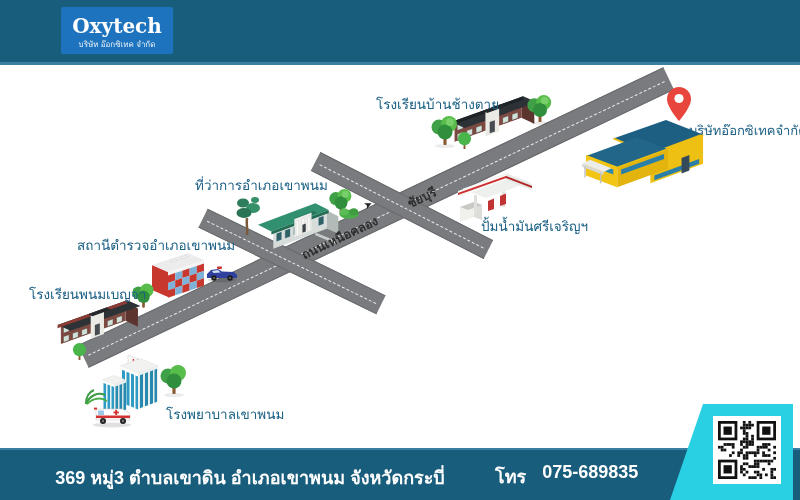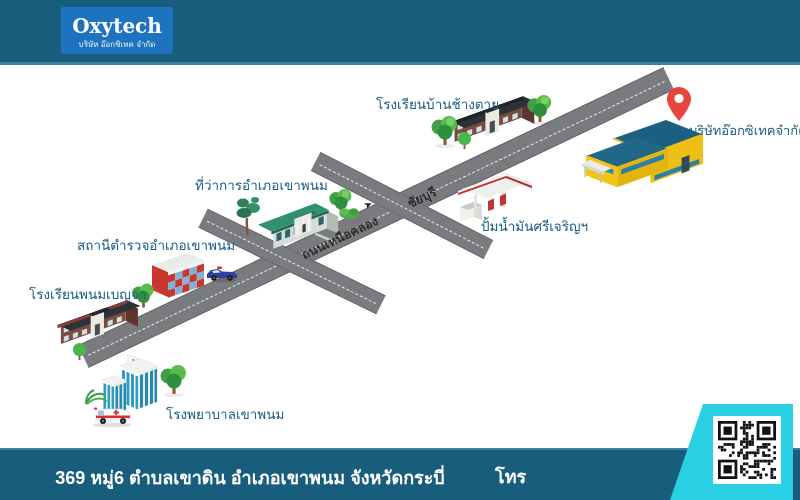--- a/index.html
+++ b/index.html
@@ -314,23 +314,24 @@
 
 <div class="place-label abs" style="left:376px;top:93px">โรงเรียนบ้านช้างตาย</div>
 <div class="place-label abs" style="left:689px;top:120px;font-size:13px">บริษัทอ๊อกซิเทคจำกัด</div>
 <div class="place-label abs" style="left:195px;top:174px">ที่ว่าการอำเภอเขาพนม</div>
 <div class="place-label abs" style="left:481px;top:215px">ปั้มน้ำมันศรีเจริญฯ</div>
 <div class="place-label abs" style="left:77px;top:234px">สถานีตำรวจอำเภอเขาพนม</div>
 <div class="place-label abs" style="left:29px;top:283px">โรงเรียนพนมเบญจา</div>
 <div class="place-label abs" style="left:166px;top:403px">โรงพยาบาลเขาพนม</div>
 
 <div id="footer" class="abs">
-  <div id="address" class="abs">369 หมู่6 ตำบลเขาดิน อำเภอเขาพนม จังหวัดกระบี่</div>
+  <div id="address" class="abs">369 หมู่3 ตำบลเขาดิน อำเภอเขาพนม จังหวัดกระบี่</div>
   <div id="phone" class="abs">
     <span>โทร</span>
+    <span>075-689835</span>
   </div>
 </div>
 
 <div id="qr-badge" class="abs">
   <div id="qr-white" class="abs">
     <svg width="58" height="58" viewBox="0 0 58 58">
         <rect x="24.857142857142858" y="0" width="2.761904761904762" height="2.761904761904762" fill="#111"></rect>
         <rect x="30.38095238095238" y="0" width="2.761904761904762" height="2.761904761904762" fill="#111"></rect>
         <rect x="24.857142857142858" y="2.761904761904762" width="2.761904761904762" height="2.761904761904762" fill="#111"></rect>
         <rect x="27.61904761904762" y="2.761904761904762" width="2.761904761904762" height="2.761904761904762" fill="#111"></rect>

